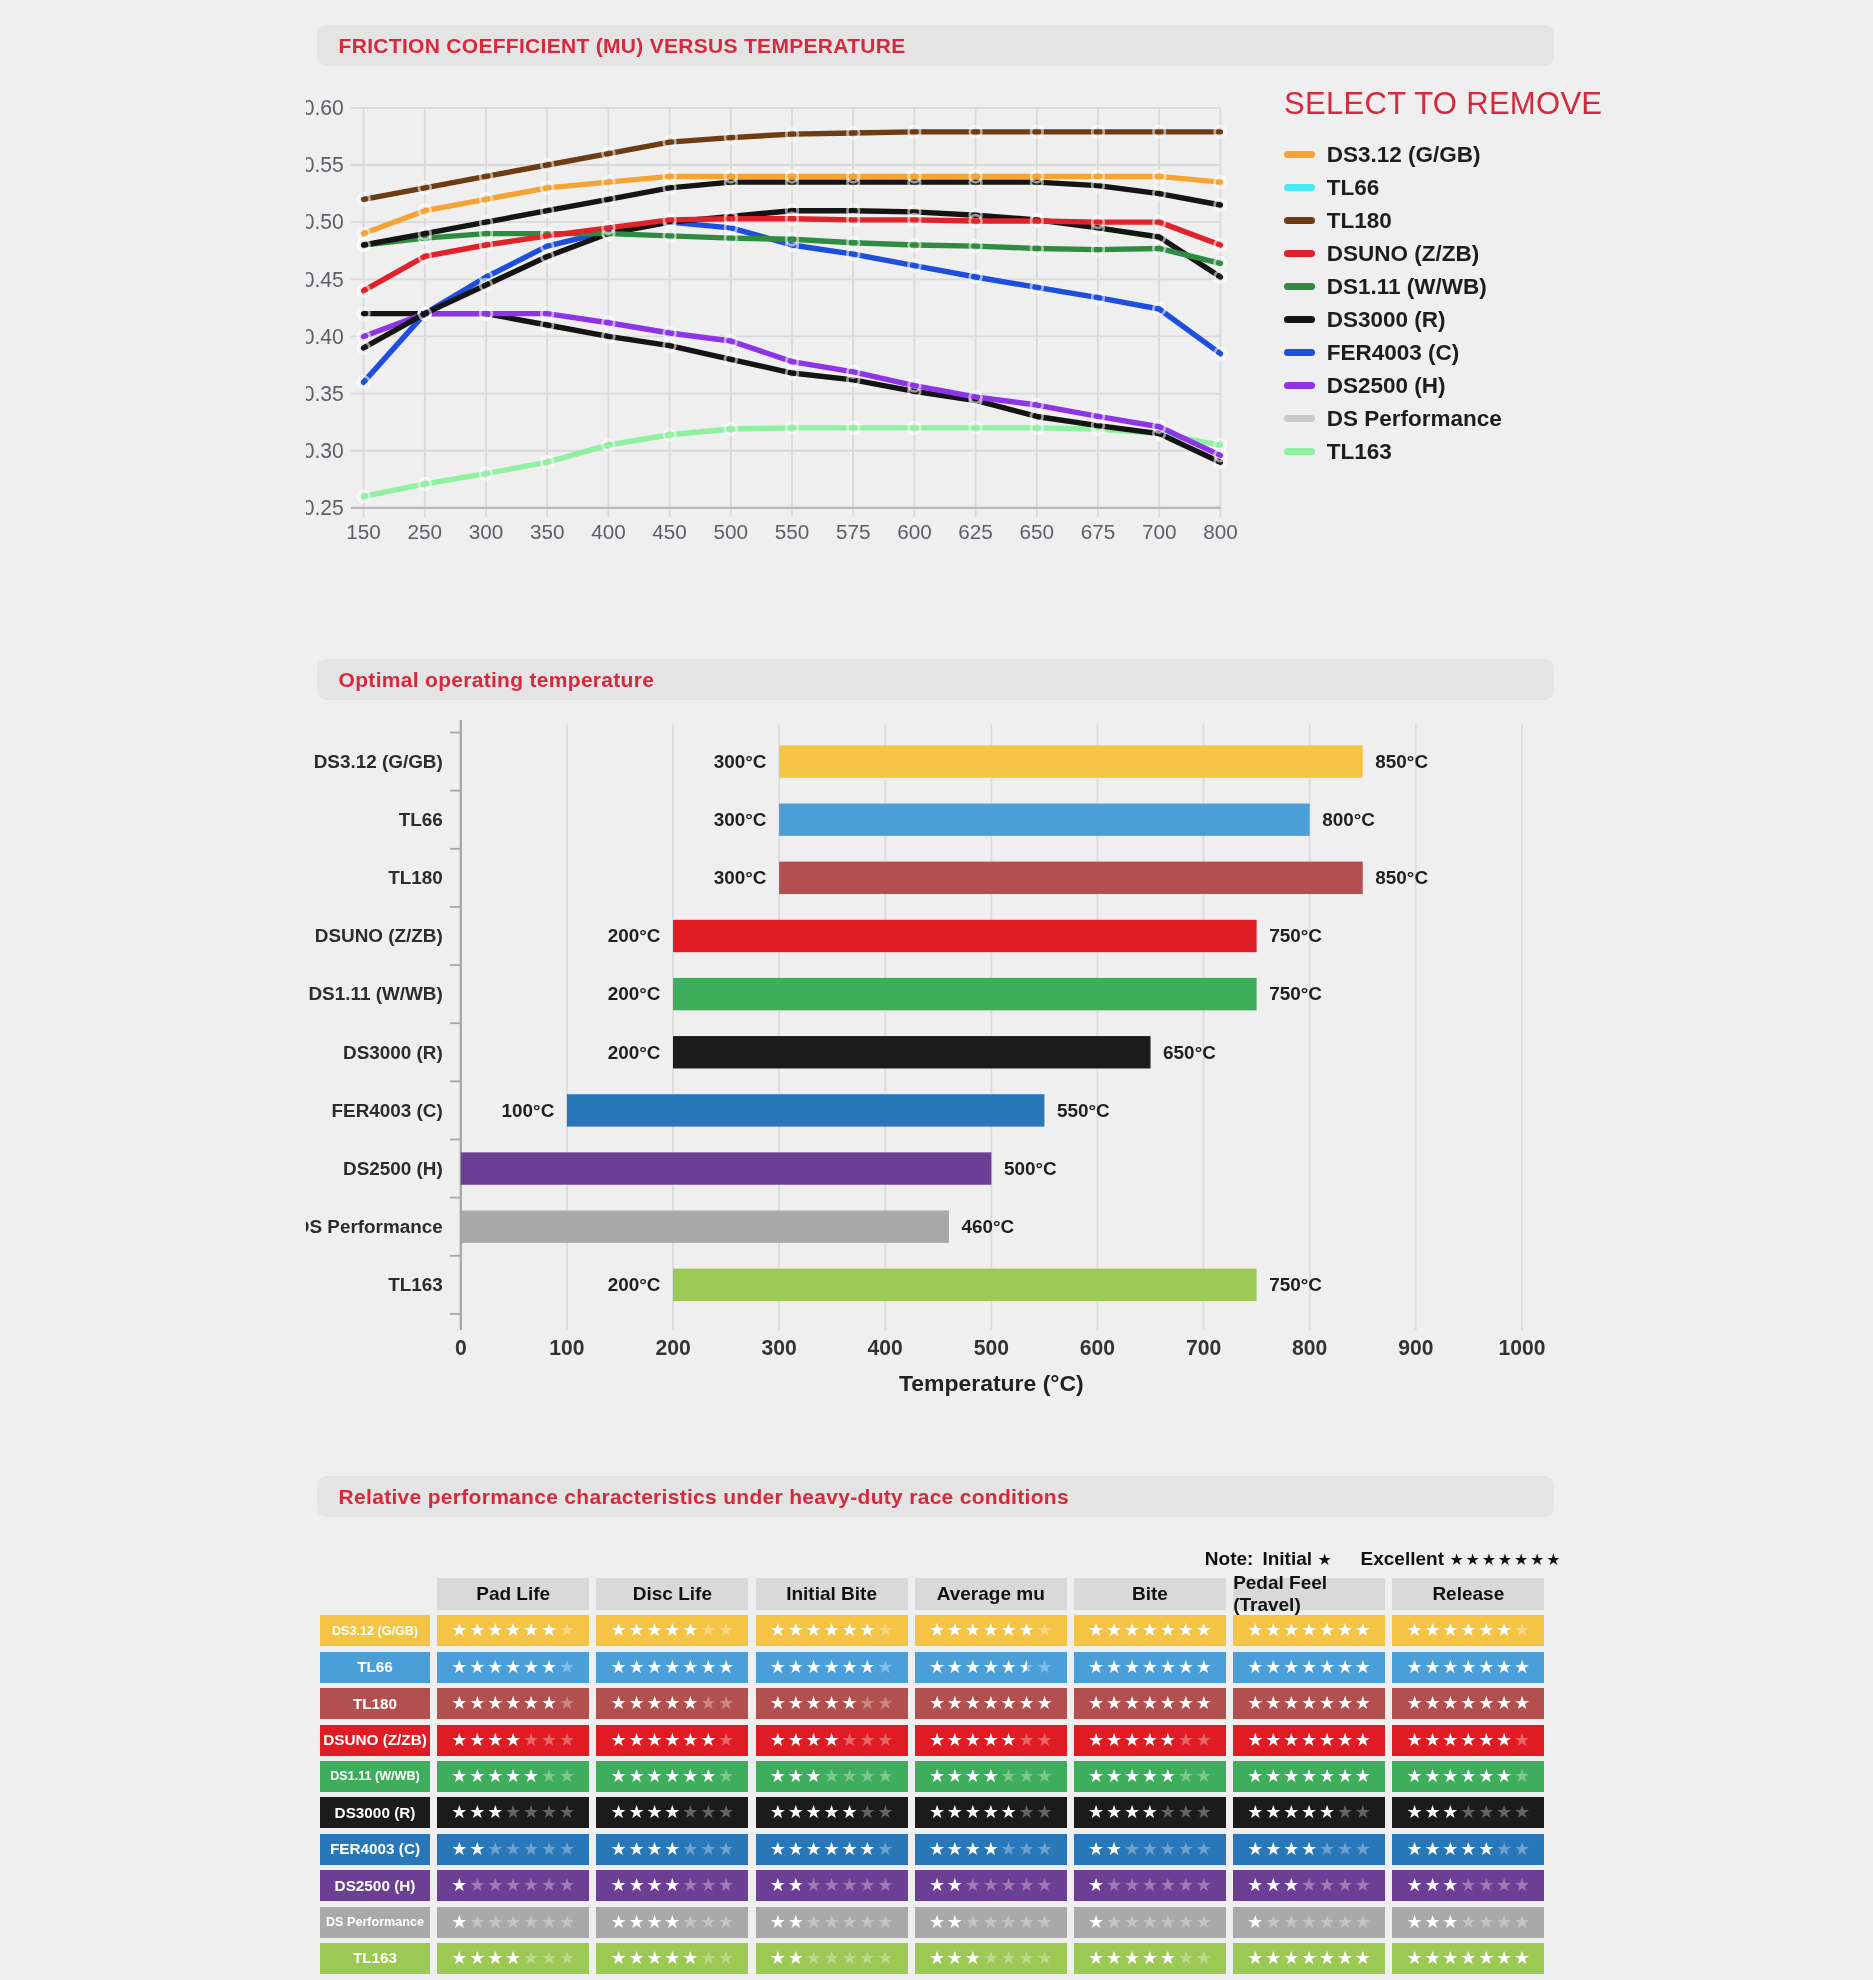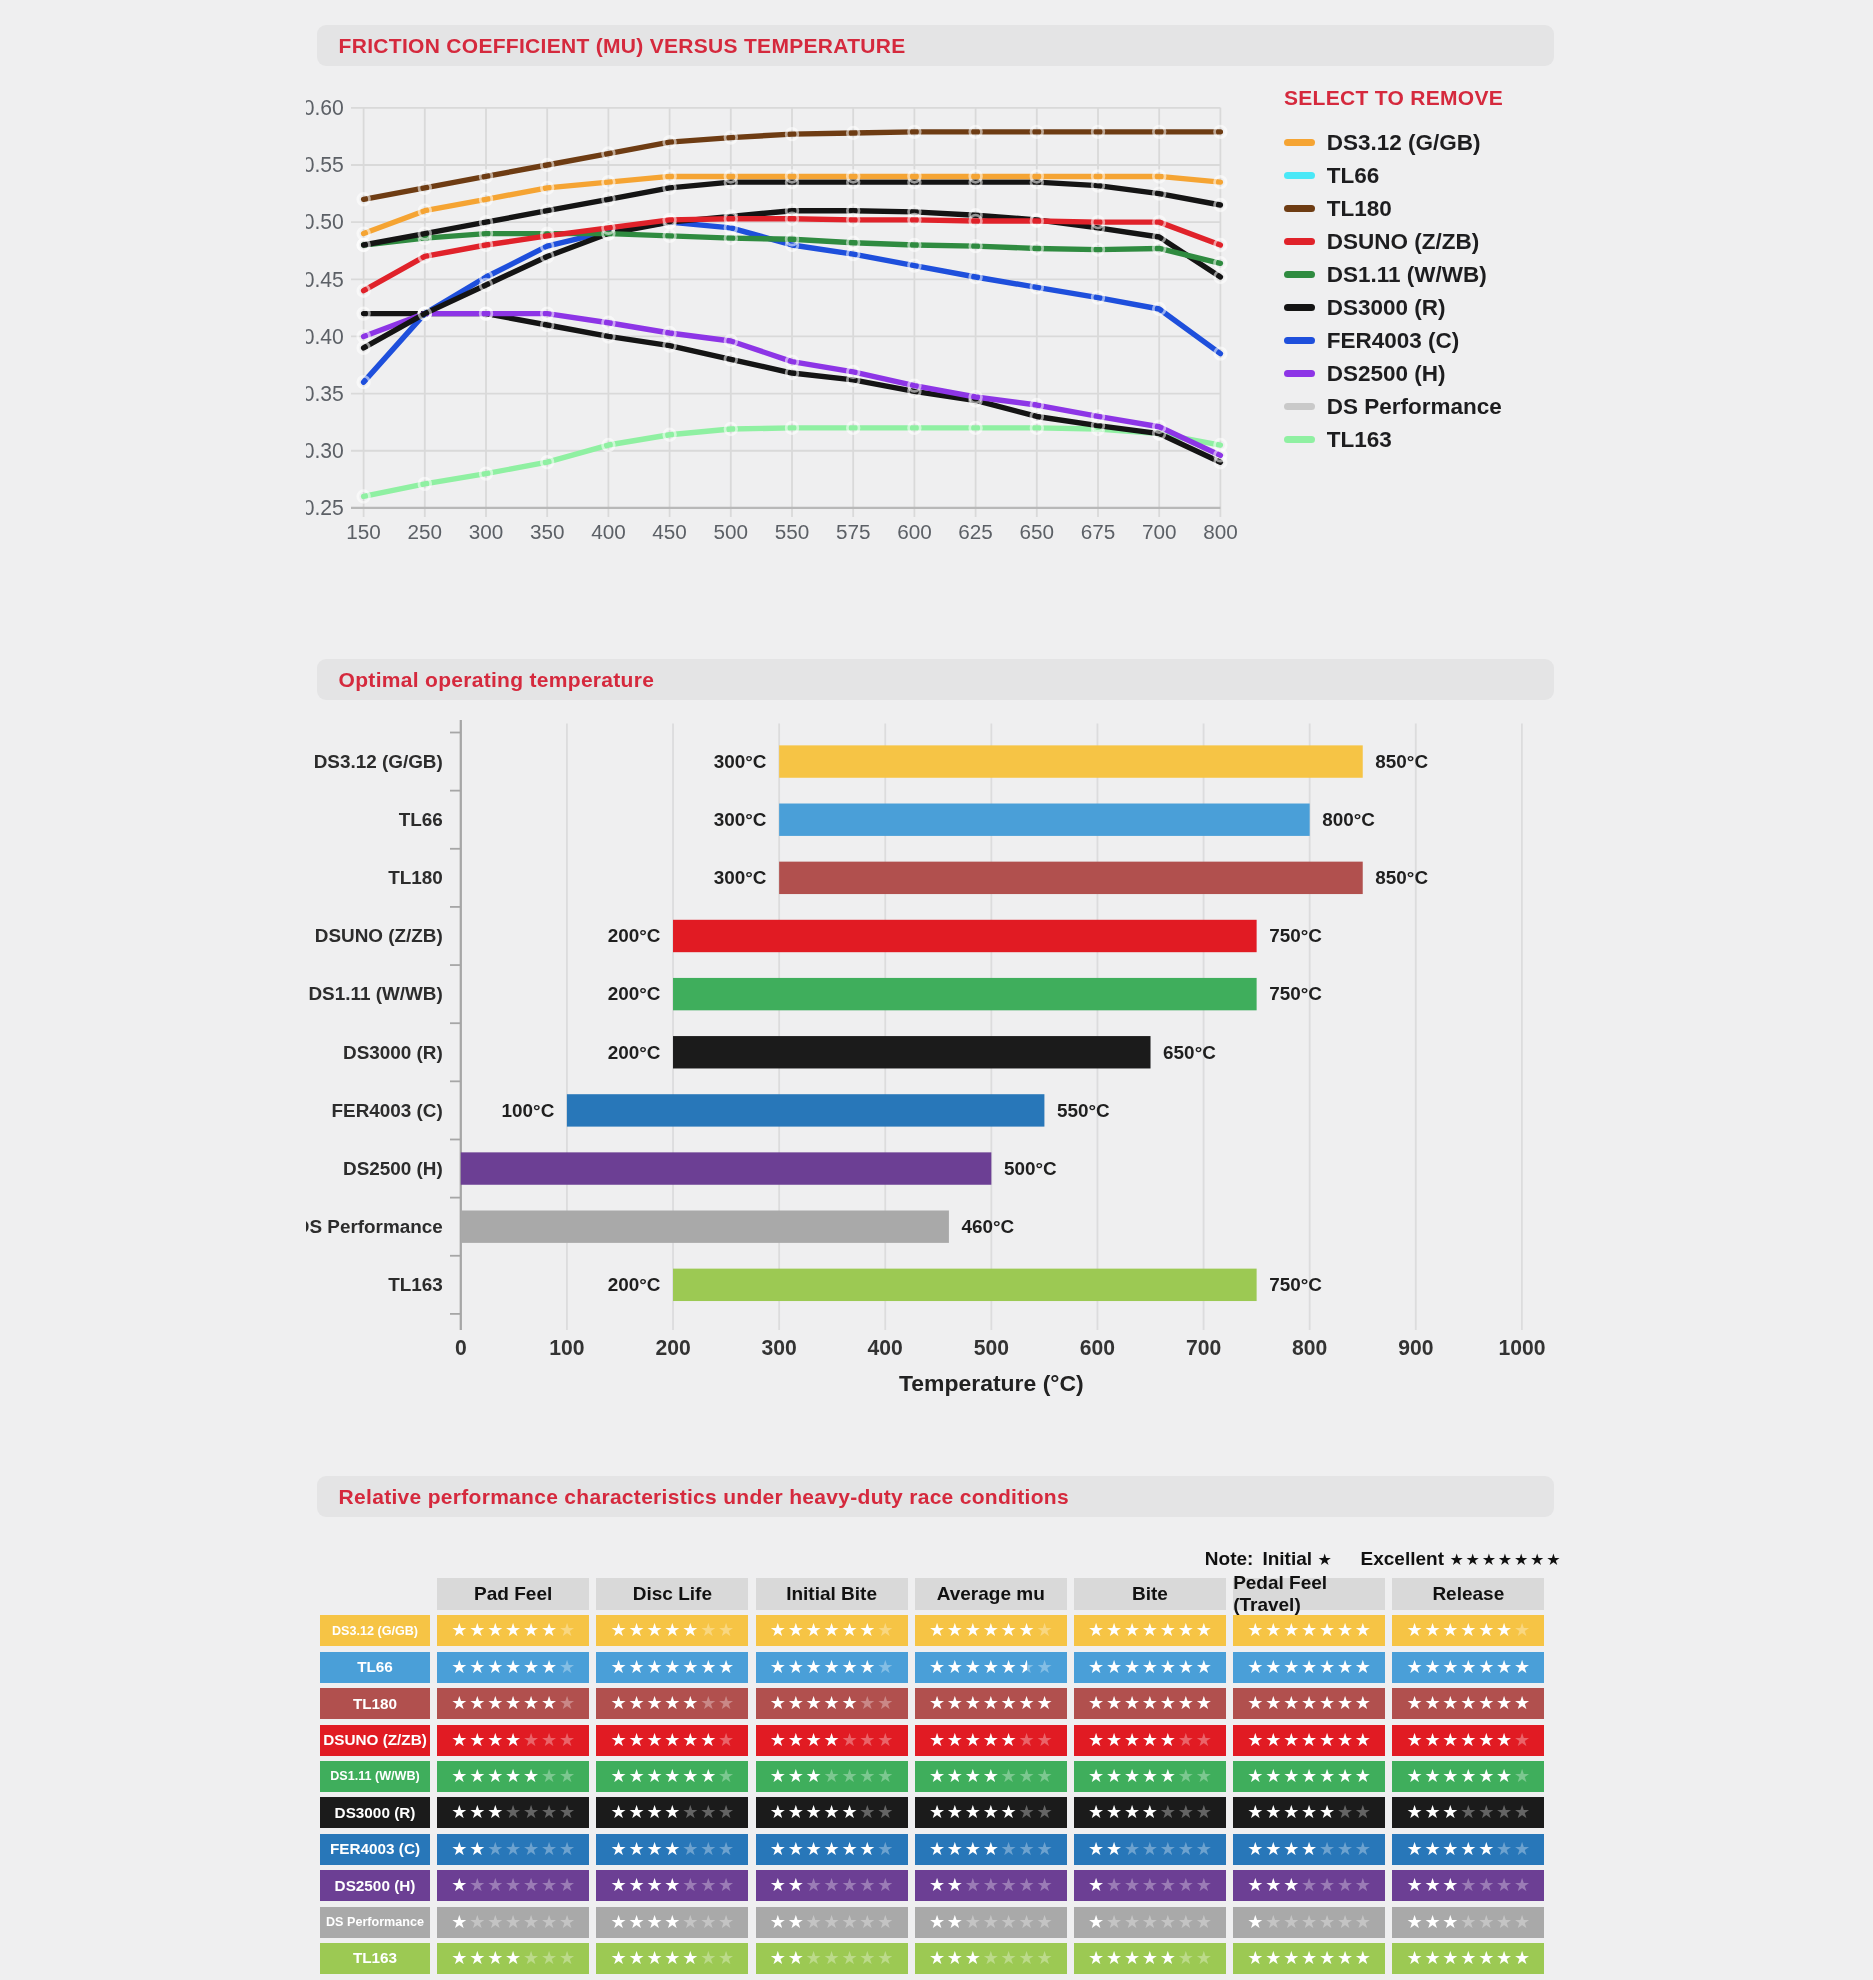--- a/index.html
+++ b/index.html
@@ -14,21 +14,21 @@
   }
   .banner h2{
     margin:0 0 0 21.6px;font-size:21px;font-weight:800;color:#d5293d;letter-spacing:0.3px;
   }
   #banner-friction{top:25px;}
   #banner-temp{top:659px;}
   #banner-ratings{top:1476px;}
   svg text{font-family:"Liberation Sans", sans-serif;}
   
   #legend{position:absolute;left:1284px;top:86px;width:387px;}
-  #legend .legend-title{font-size:21px;font-weight:700;color:#d5293d;letter-spacing:0.3px;}
+  #legend .legend-title{font-size:31px;font-weight:400;color:#d5293d;letter-spacing:0.3px;}
   #legend ul{list-style:none;margin:16px 0 0 0;padding:0;}
   #legend li{display:flex;align-items:center;height:33px;cursor:pointer;}
   #legend .sw{width:31px;height:6.3px;border-radius:3.6px;margin-right:11.7px;flex:none;}
   #legend .lb{font-size:22.5px;font-weight:600;color:#1d1d1f;}
   
   #note{
     position:absolute;top:1548px;right:308px;display:flex;align-items:center;
     font-size:19px;color:#101010;text-align:right;
   }
   #note .np{font-weight:800;margin-right:9px;}
@@ -411,21 +411,21 @@
   <div id="note">
     <span class="np">Note:</span>
     <span class="nl">Initial</span>
     <span class="ns">★</span>
     <span class="nl ex">Excellent</span>
     <span class="ns">★★★★★★★</span>
   </div>
   <div id="ratings-table">
       <div class="t-row header">
         <div class="spacer"></div>
-        <div class="h-cell">Pad Feel</div>
+        <div class="h-cell">Pad Life</div>
         <div class="h-cell">Disc Life</div>
         <div class="h-cell">Initial Bite</div>
         <div class="h-cell">Average mu</div>
         <div class="h-cell">Bite</div>
         <div class="h-cell">Pedal Feel (Travel)</div>
         <div class="h-cell">Release</div>
       </div>
       <div class="t-row">
         <div class="r-label" style="background: rgb(246, 196, 69); font-size: 12.6px;">DS3.12 (G/GB)</div>
         <div class="s-cell" style="background: rgb(246, 196, 69);">

